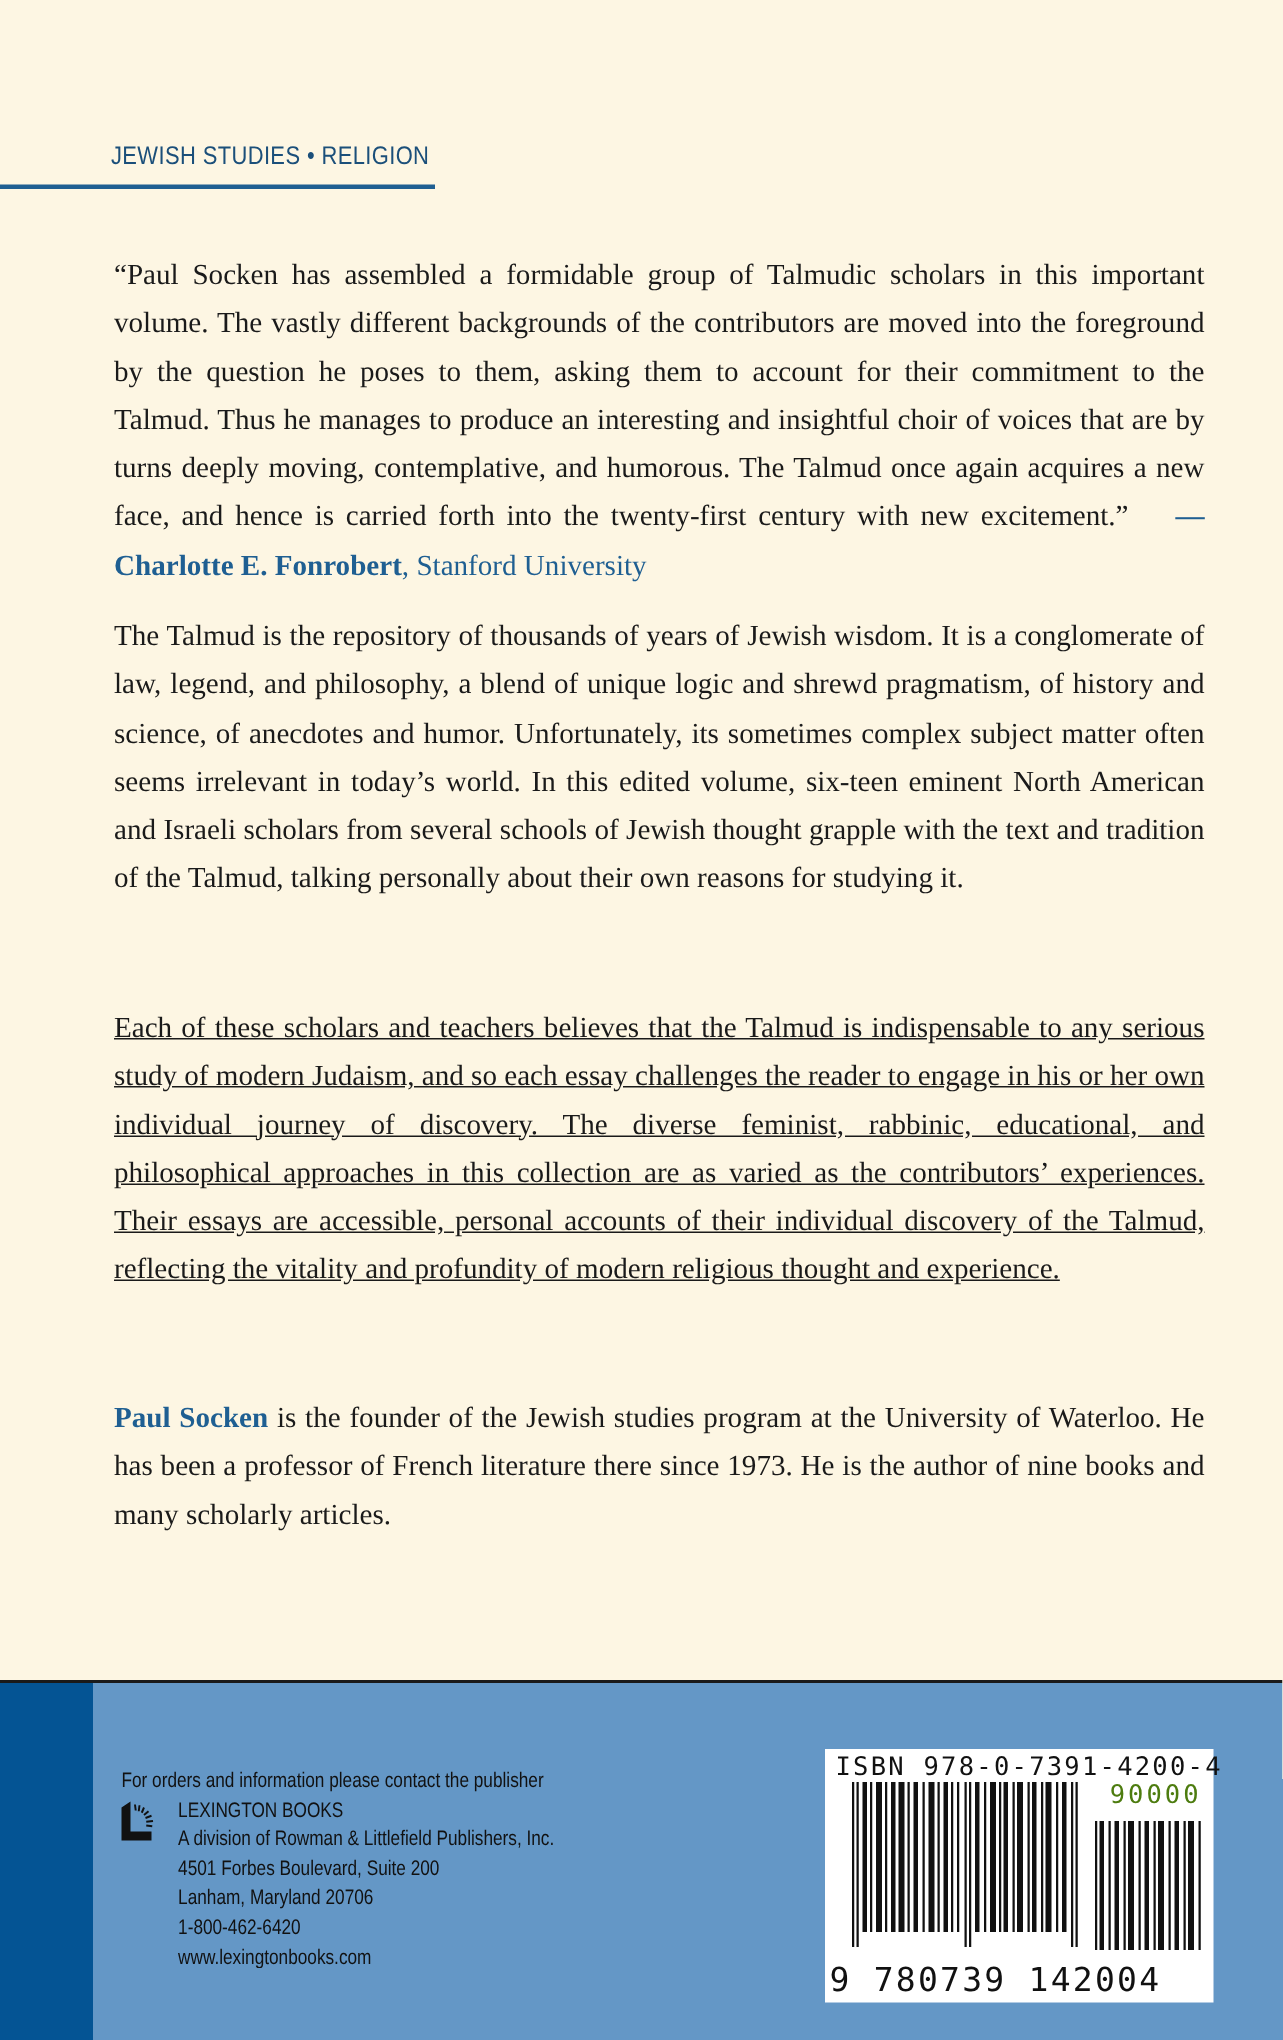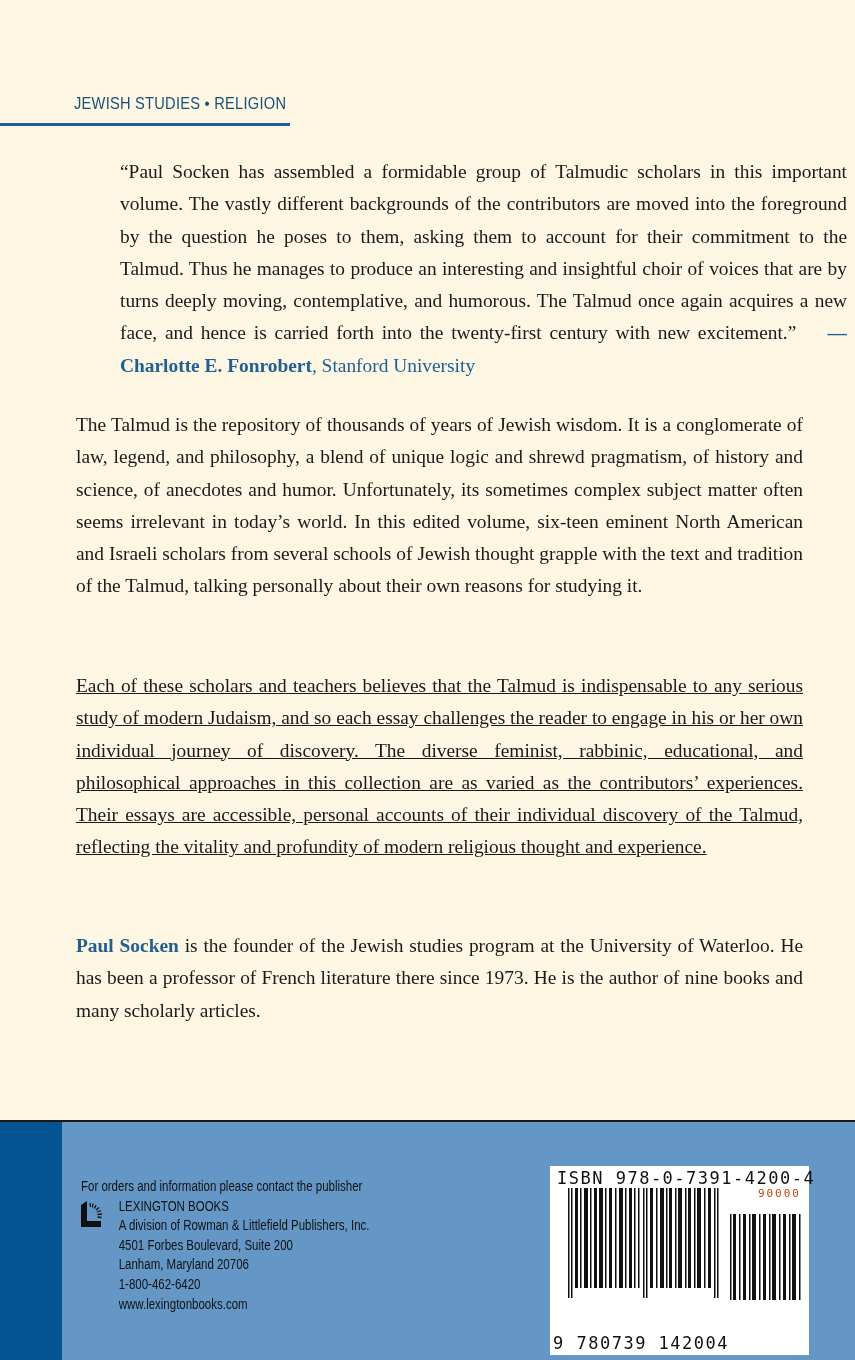--- a/index.html
+++ b/index.html
@@ -16,56 +16,56 @@
     font-size: 17px; letter-spacing: 0.3px; color: #1b4f7a;
     transform: scaleX(0.86); transform-origin: left top;
     white-space: nowrap;
   }
   .category-rule { position: absolute; left: 0; top: 123px; width: 290px; height: 3px; background: #1f5f92; }
   .text-block {
     position: absolute; left: 76px; width: 727px;
     font-size: 19.4px; line-height: 32.3px;
     text-align: justify; text-align-last: left;
   }
-  .p1 { top: 156px; margin-left: 44px; }
+  .p1 { top: 168px; }
   .p2 { top: 409px; }
   .p3 { top: 670px; text-decoration: underline; }
   .p4 { top: 930px; font-family: Liberation Serif, serif; }
   .attrib { color: #1f5f92; }
   .attrib b { font-weight: bold; }
   .bold-name { color: #1f5f92; font-weight: bold; }
   .bottom-rule { position: absolute; left: 0; top: 1120px; width: 855px; height: 2px; background: #1a1a1a; }
   .bottom-dark { position: absolute; left: 0; top: 1122px; width: 62px; height: 238px; background: #045494; }
   .bottom-light { position: absolute; left: 62px; top: 1122px; width: 793px; height: 238px; background: #6497c6; }
   .publisher {
     position: absolute; left: 81px; top: 1177px;
     font-family: "Liberation Sans", "DejaVu Sans", sans-serif;
     font-size: 14px; line-height: 19.6px; color: #111;
     transform: scaleX(0.82); transform-origin: left top; white-space: nowrap;
   }
   .publisher .indent { padding-left: 46px; }
   .logo { position: absolute; left: 79px; top: 1199px; width: 30px; height: 30px; }
   .barcode-box {
-    position: absolute; left: 550px; top: 1166px; width: 259px; height: 189px;
+    position: absolute; left: 550px; top: 1166px; width: 259px; height: 169px;
     background: #fff;
   }
   .isbn-text {
     position: absolute; left: 7px; top: 2px;
     font-family: "DejaVu Sans Mono", "Liberation Mono", monospace;
     font-size: 17px; letter-spacing: 1.5px; color: #111; white-space: nowrap;
   }
   .price-text {
     position: absolute; right: 8px; top: 21px;
     font-family: "DejaVu Sans Mono", "Liberation Mono", monospace;
-    font-size: 11px; letter-spacing: 2px; color: #c2410c;
+    font-size: 17px; letter-spacing: 2px; color: #4d7c0f;
   }
   .ean-text {
     position: absolute; left: 3px; bottom: 2px;
     font-family: "DejaVu Sans Mono", "Liberation Mono", monospace;
-    font-size: 17px; letter-spacing: 1.5px; color: #111; white-space: pre;
+    font-size: 22px; letter-spacing: 1.5px; color: #111; white-space: pre;
   }
   .bars { position: absolute; }
 </style>
 </head>
 <body>
 
 <div class="page-top"></div>
 
 <div class="category">JEWISH STUDIES • RELIGION</div>
 <div class="category-rule"></div>

